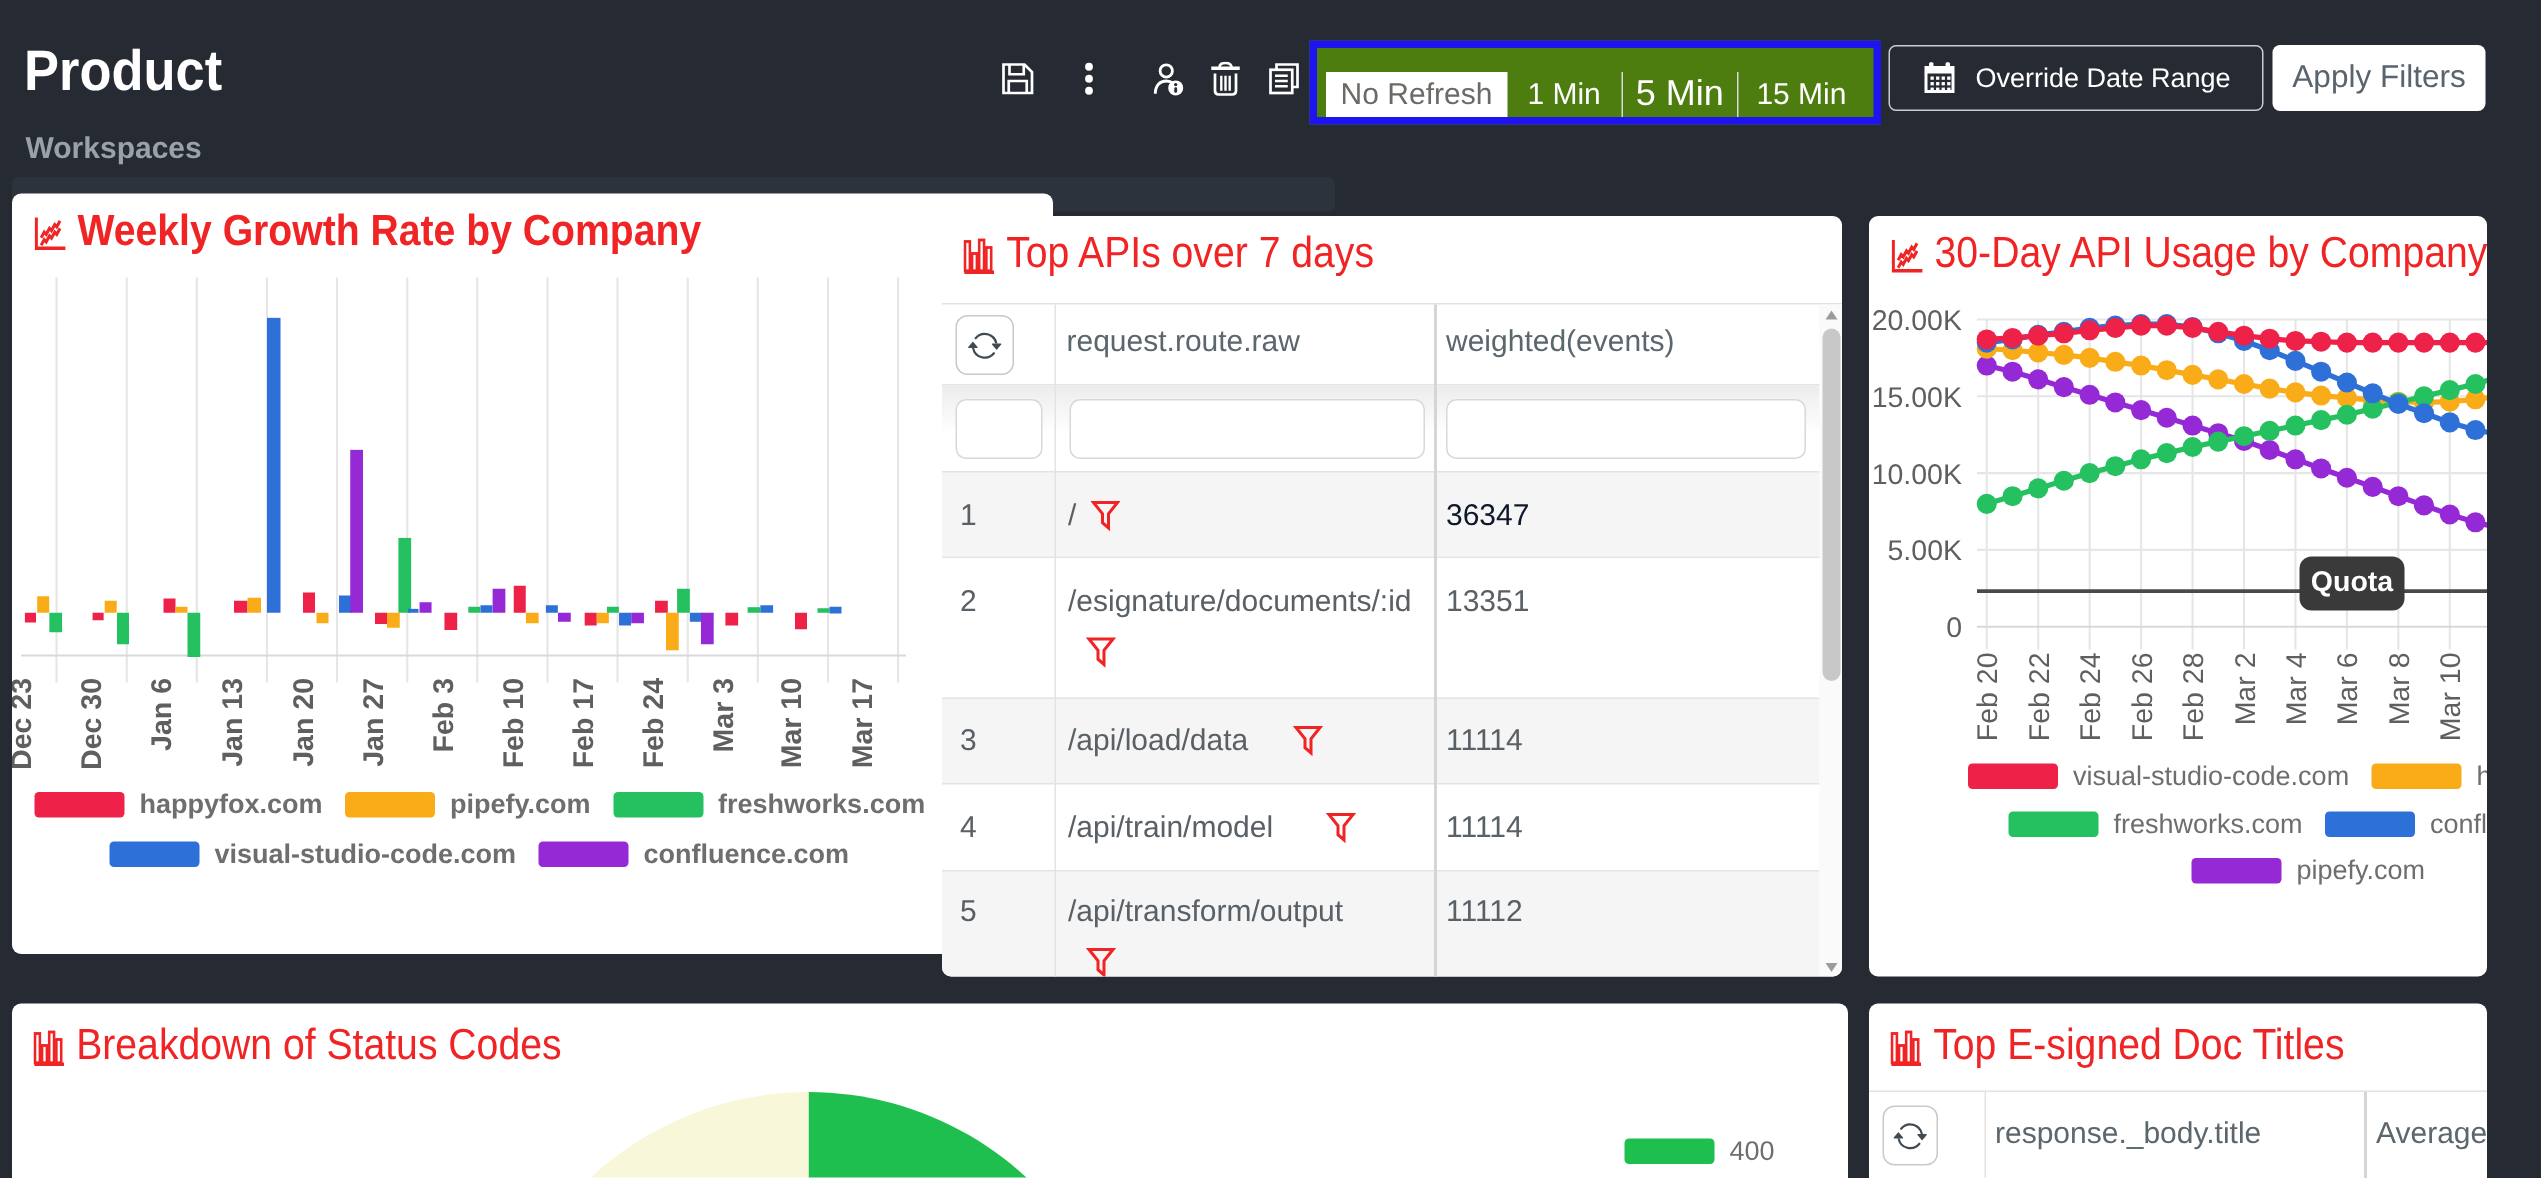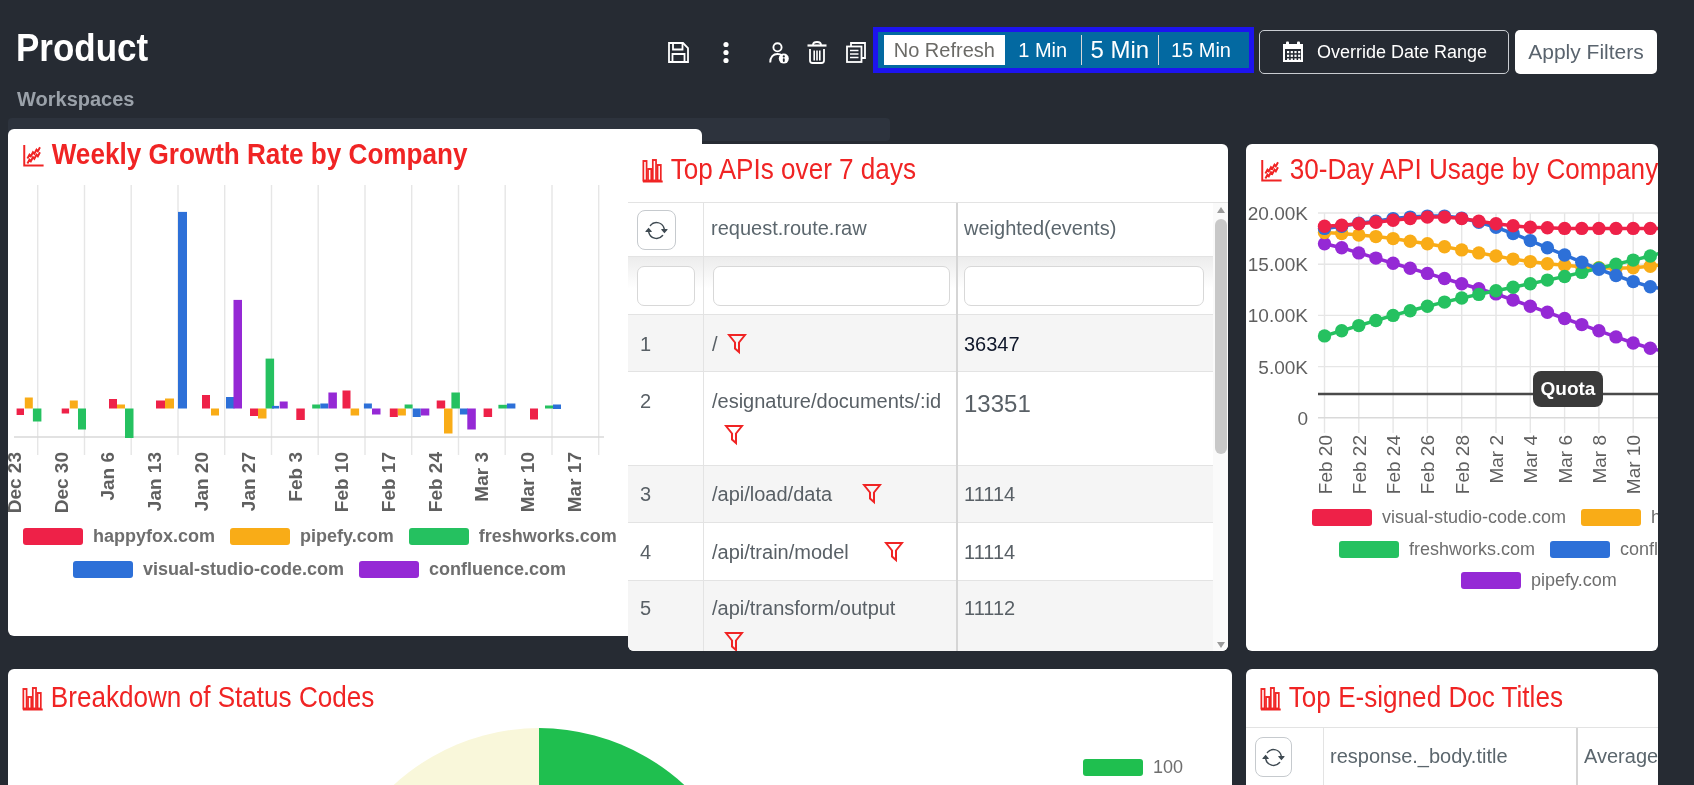--- a/index.html
+++ b/index.html
@@ -49,21 +49,21 @@
 </svg>
 </div>
 <div class="abs" style="left:845px; top:41px;">
 <svg width="22" height="23" viewBox="0 0 22 23" fill="none" stroke="#fff" stroke-width="1.8">
 <path d="M6 5 V2 H20 V17 H16.5"></path>
 <rect x="2" y="5.5" width="14.5" height="15.5"></rect>
 <path d="M5 9.5 H13.5 M5 13 H13.5 M5 16.5 H13.5" stroke-width="1.6"></path>
 </svg>
 </div>
 
-<div class="abs" style="left:873px; top:27px; width:381px; height:46px; border:5px solid #1d14ef; background:#0369a1; display:flex; align-items:center; padding:0 6px;">
+<div class="abs" style="left:873px; top:27px; width:381px; height:56px; border:5px solid #1d14ef; background:#4d7c0f; display:flex; align-items:flex-end; padding:0 6px;">
   <div style="width:122px; height:30px; background:#fff; color:#6b6a66; font-size:20px; display:flex; align-items:center; justify-content:center;">No Refresh</div>
   <div style="width:78px; height:30px; color:#fff; font-size:20px; display:flex; align-items:center; justify-content:center; border-right:1px solid #d8d8d8;">1 Min</div>
   <div style="width:78px; height:30px; color:#fff; font-size:24px; display:flex; align-items:center; justify-content:center; border-right:1px solid #d8d8d8;">5 Min</div>
   <div style="width:85px; height:30px; color:#fff; font-size:20px; display:flex; align-items:center; justify-content:center;">15 Min</div>
 </div>
 
 <div class="abs" style="left:1259px; top:30px; width:250px; height:44px; border:1px solid #c9cdd2; border-radius:5px; display:flex; align-items:center; justify-content:center; gap:12px; color:#fff; font-size:18px;">
 <svg width="24" height="24" viewBox="0 0 24 24" fill="#fff">
 <path d="M2 4 H22 V22 H2 Z M4 9 H20 V20 H4 Z" fill-rule="evenodd"></path>
 <rect x="5" y="1.5" width="3" height="5" rx="1"></rect>
@@ -241,21 +241,21 @@
     <svg class="abs" style="left:99px; top:130px;" width="20" height="22" viewBox="0 0 20 22" fill="none" stroke="#f02424" stroke-width="2">
         <path d="M2 2 H18 L12 9.5 V19 L8 15.5 V9.5 Z"></path>
       </svg>
     <div class="abs" style="left:336px; top:130px; color:#0f172a; font-size:20px;">36347</div>
 
     <div class="abs" style="left:12px; top:187px; color:#596066; font-size:20px;">2</div>
     <div class="abs" style="left:84px; top:187px; width:244px; overflow:hidden; color:#596066; font-size:20px; white-space:nowrap;">/esignature/documents/:id</div>
     <svg class="abs" style="left:96px; top:221px;" width="20" height="22" viewBox="0 0 20 22" fill="none" stroke="#f02424" stroke-width="2">
         <path d="M2 2 H18 L12 9.5 V19 L8 15.5 V9.5 Z"></path>
       </svg>
-    <div class="abs" style="left:336px; top:187px; color:#596066; font-size:24px;">13351</div>
+    <div class="abs" style="left:336px; top:187px; color:#596066; font-size:20px;">13351</div>
 
     <div class="abs" style="left:12px; top:280px; color:#596066; font-size:20px;">3</div>
     <div class="abs" style="left:84px; top:280px; color:#596066; font-size:20px;">/api/load/data</div>
     <svg class="abs" style="left:234px; top:280px;" width="20" height="22" viewBox="0 0 20 22" fill="none" stroke="#f02424" stroke-width="2">
         <path d="M2 2 H18 L12 9.5 V19 L8 15.5 V9.5 Z"></path>
       </svg>
     <div class="abs" style="left:336px; top:280px; color:#596066; font-size:20px;">11114</div>
 
     <div class="abs" style="left:12px; top:338px; color:#596066; font-size:20px;">4</div>
     <div class="abs" style="left:84px; top:338px; color:#596066; font-size:20px;">/api/train/model</div>
@@ -483,21 +483,21 @@
     <span>Breakdown of Status Codes</span>
   </div>
   <svg class="abs" style="left:316px; top:59px;" width="430" height="57" viewBox="0 0 430 57">
     <g transform="translate(215,215)">
       <path d="M0 0 L0 -215 A215 215 0 0 1 186 107 Z" fill="#1fbf4f"></path>
       <path d="M0 0 L0 -215 A215 215 0 0 0 -186 107 Z" fill="#f9f7da"></path>
     </g>
   </svg>
   <div class="legrow" style="left:1075px; top:88px;">
     <span class="sw" style="background:#1fbf4f;"></span>
-      <span class="legtxt" style="margin-right:0;">100</span>
+      <span class="legtxt" style="margin-right:0;">400</span>
   </div>
 </div>
 
 <div class="card" style="left:1246px; top:669px; width:412px; height:400px; overflow:hidden;">
   <div class="ctitle" style="top:12px;">
     <svg width="24" height="26" viewBox="0 0 24 26" fill="none" stroke="#f02424" stroke-width="1.9">
       <path d="M1 24.5 H23" stroke-width="2.2"></path>
       <rect x="1.5" y="4" width="3.6" height="19.5"></rect>
       <rect x="6.7" y="12" width="3.6" height="11.5"></rect>
       <rect x="12" y="3" width="3.6" height="20.5"></rect>

